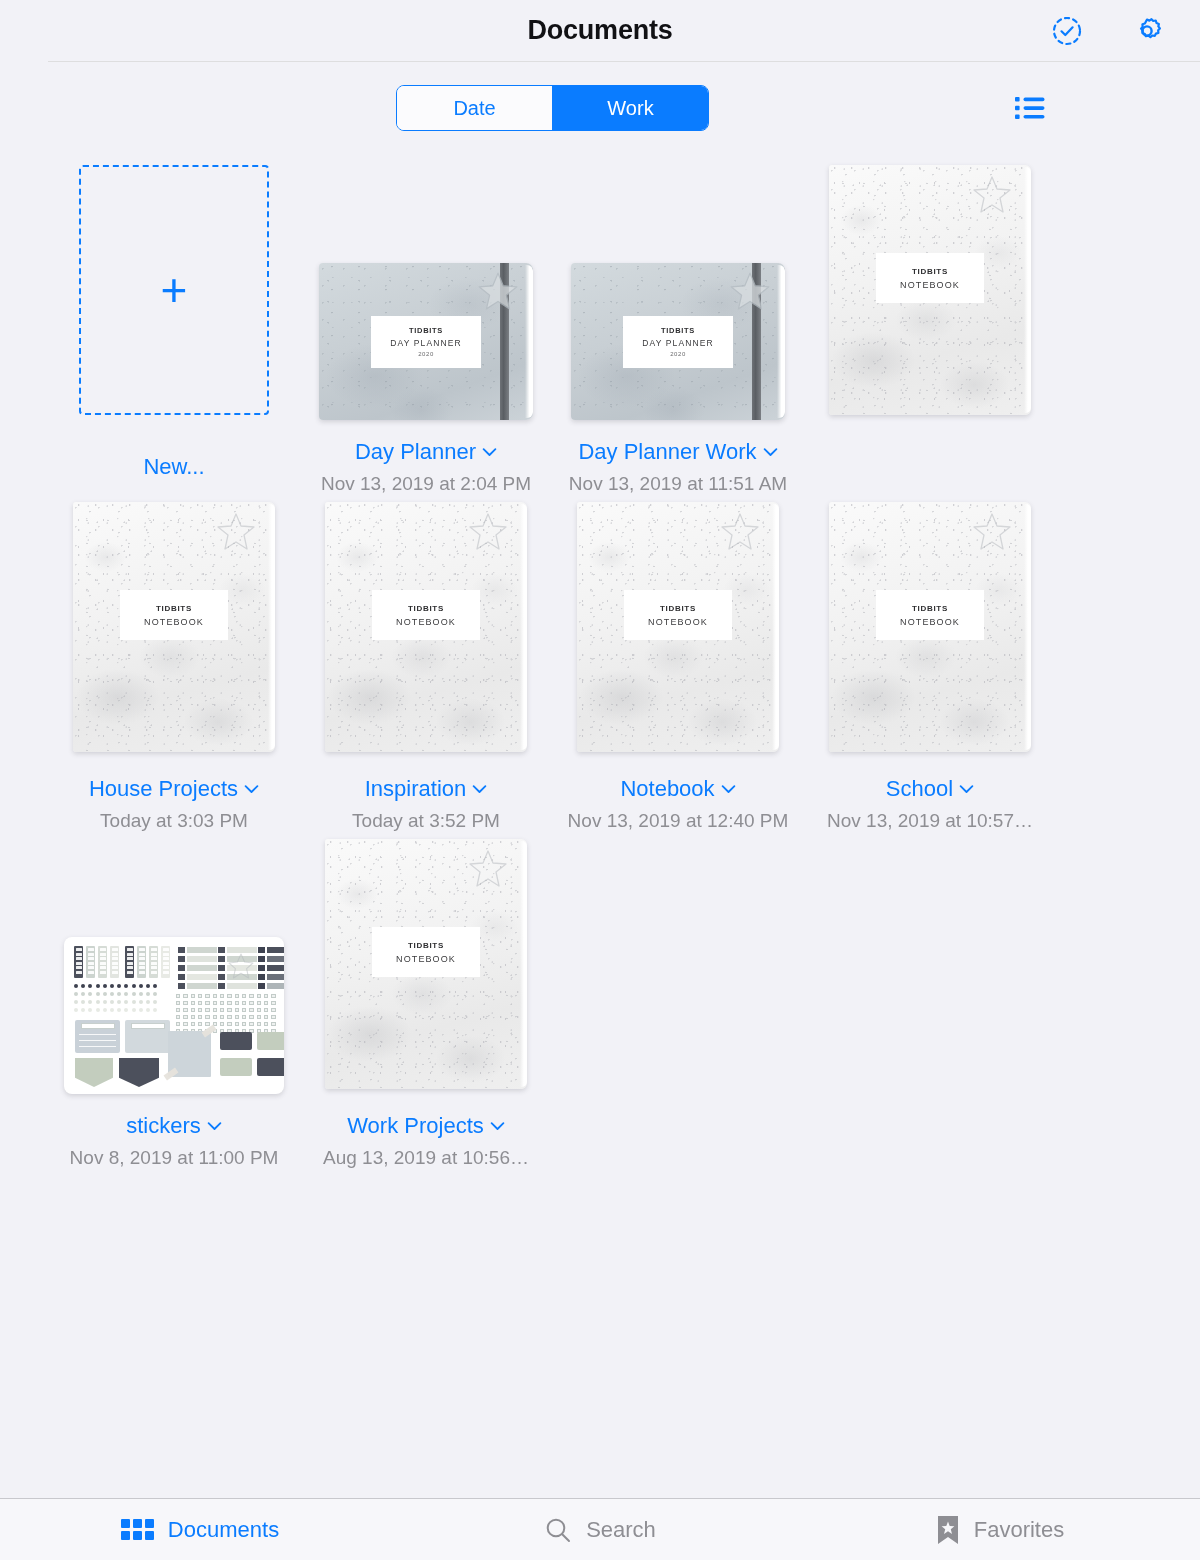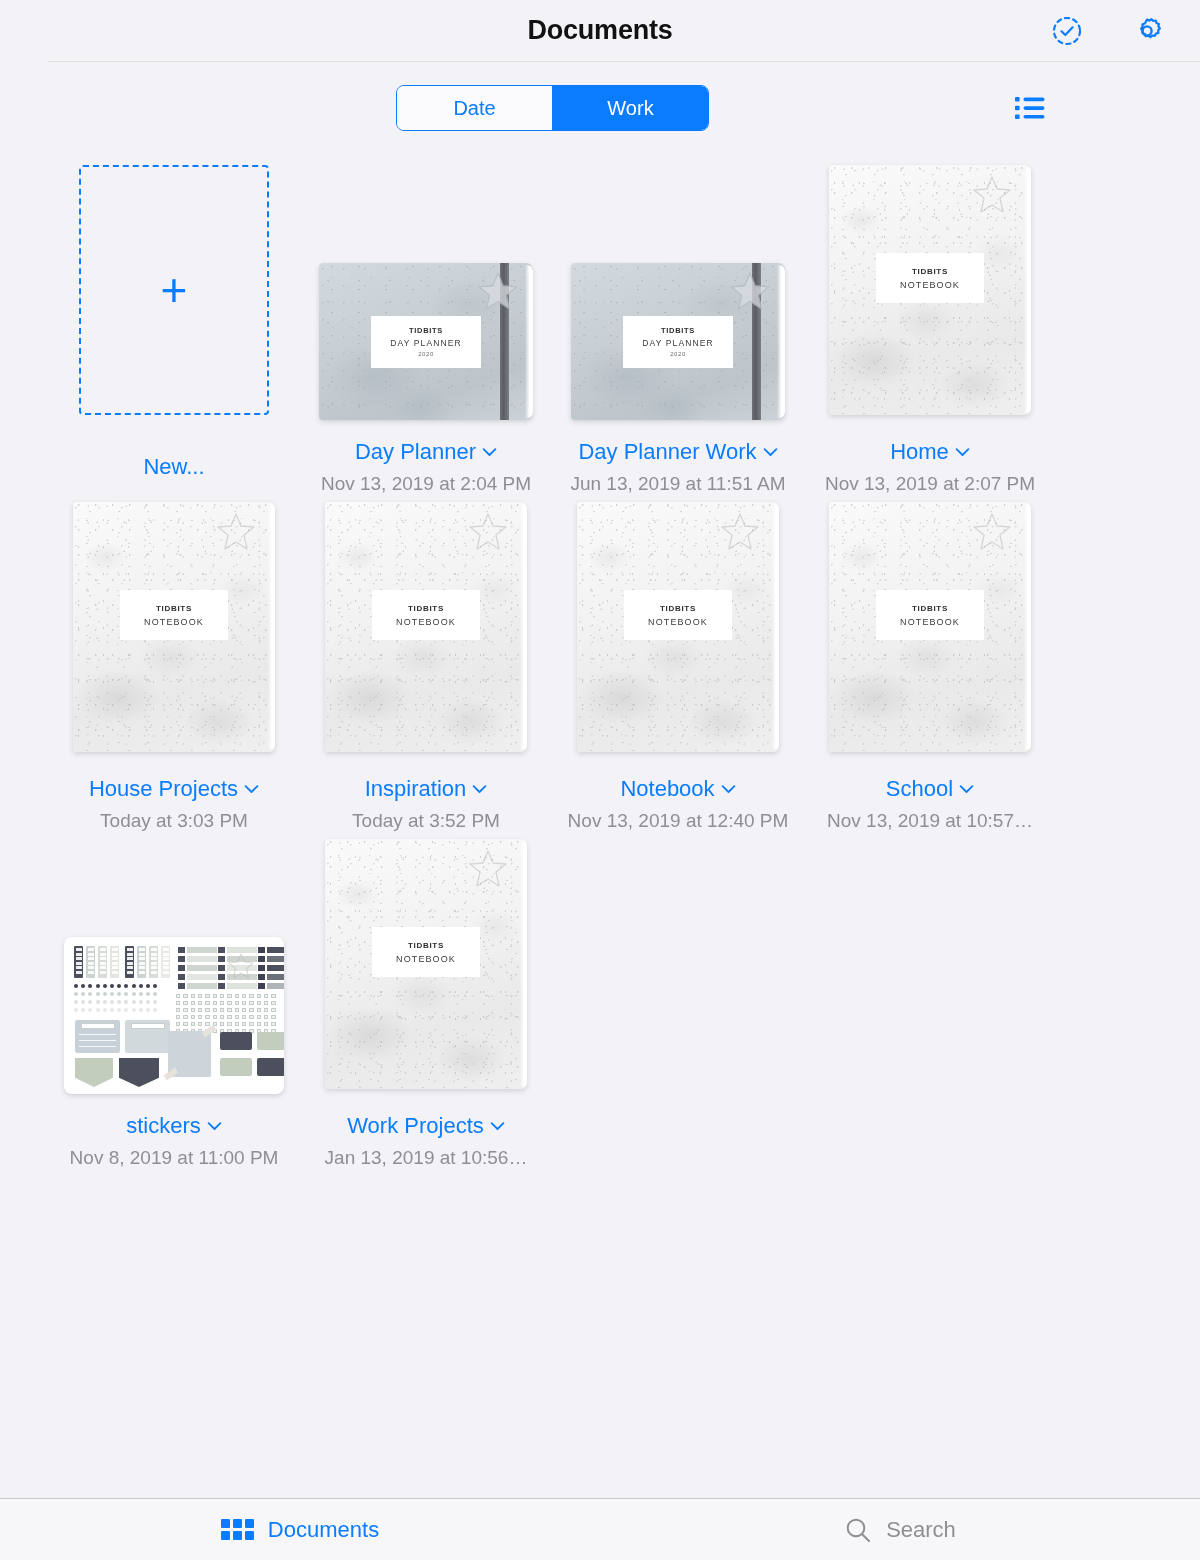--- a/index.html
+++ b/index.html
@@ -316,48 +316,37 @@
       </div>
       <div class="caption">
         <div class="name-row two-line">
           <span class="doc-name">Day Planner Work</span>
           <span class="chev">
             <svg width="15" height="10" viewBox="0 0 15 10">
                 <path d="M1.6 2.2 L7.5 8 L13.4 2.2" fill="none" stroke="#0a7cff" stroke-width="1.8" stroke-linecap="round" stroke-linejoin="round"></path>
               </svg>
           </span>
         </div>
-        <div class="doc-date">Jun 13, 2019 at 11:51 AM</div>
+        <div class="doc-date">Nov 13, 2019 at 11:51 AM</div>
       </div>
     </div>
 
     <div class="cell row1">
       <div class="thumb-wrap mid">
         <div class="nb">
           <div class="nb-speckle"></div>
           <svg class="nb-star" viewBox="0 0 44 42">
             <path d="M22 3 L27 15 L40 16 L30 24 L33 38 L22 31 L11 38 L14 24 L4 16 L17 15 Z" fill="none" stroke="#b9bcc1" stroke-width="1.3" stroke-linejoin="round"></path>
           </svg>
           <div class="nb-label">
             <div class="nb-brand">TIDBITS</div>
             <div class="nb-type">NOTEBOOK</div>
           </div>
         </div>
       </div>
-      <div class="caption">
-        <div class="name-row">
-          <span class="doc-name">Home</span>
-          <span class="chev">
-            <svg width="15" height="10" viewBox="0 0 15 10">
-                <path d="M1.6 2.2 L7.5 8 L13.4 2.2" fill="none" stroke="#0a7cff" stroke-width="1.8" stroke-linecap="round" stroke-linejoin="round"></path>
-              </svg>
-          </span>
-        </div>
-        <div class="doc-date">Nov 13, 2019 at 2:07 PM</div>
-      </div>
     </div>
 
     <div class="cell row2">
       <div class="thumb-wrap mid">
         <div class="nb">
           <div class="nb-speckle"></div>
           <svg class="nb-star" viewBox="0 0 44 42">
             <path d="M22 3 L27 15 L40 16 L30 24 L33 38 L22 31 L11 38 L14 24 L4 16 L17 15 Z" fill="none" stroke="#b9bcc1" stroke-width="1.3" stroke-linejoin="round"></path>
           </svg>
           <div class="nb-label">
@@ -790,21 +779,21 @@
       </div>
       <div class="caption">
         <div class="name-row">
           <span class="doc-name">Work Projects</span>
           <span class="chev">
             <svg width="15" height="10" viewBox="0 0 15 10">
                 <path d="M1.6 2.2 L7.5 8 L13.4 2.2" fill="none" stroke="#0a7cff" stroke-width="1.8" stroke-linecap="round" stroke-linejoin="round"></path>
               </svg>
           </span>
         </div>
-        <div class="doc-date">Jan 13, 2019 at 10:56…</div>
+        <div class="doc-date">Aug 13, 2019 at 10:56…</div>
       </div>
     </div>
 
     <div class="cell row3"></div>
     <div class="cell row3"></div>
   </div>
 
   <div class="tabbar">
     <div class="tab active">
       <span class="grid-icon">
@@ -817,15 +806,22 @@
       </span>
       <span class="tab-label">Documents</span>
     </div>
     <div class="tab">
       <svg width="28" height="28" viewBox="0 0 28 28">
         <circle cx="12" cy="12" r="8.3" fill="none" stroke="#8e8e93" stroke-width="2"></circle>
         <line x1="18.2" y1="18.2" x2="25" y2="25" stroke="#8e8e93" stroke-width="2" stroke-linecap="round"></line>
       </svg>
       <span class="tab-label">Search</span>
     </div>
+    <div class="tab">
+      <svg width="24" height="30" viewBox="0 0 24 30">
+        <path d="M2 1 H22 V29 L12 22 L2 29 Z" fill="#8e8e93"></path>
+        <path d="M12 6.5 L13.7 11 L18.4 11.3 L14.8 14.3 L16 18.9 L12 16.3 L8 18.9 L9.2 14.3 L5.6 11.3 L10.3 11 Z" fill="#f7f7fa"></path>
+      </svg>
+      <span class="tab-label">Favorites</span>
+    </div>
   </div>
 
 </div>
 
 </body></html>

